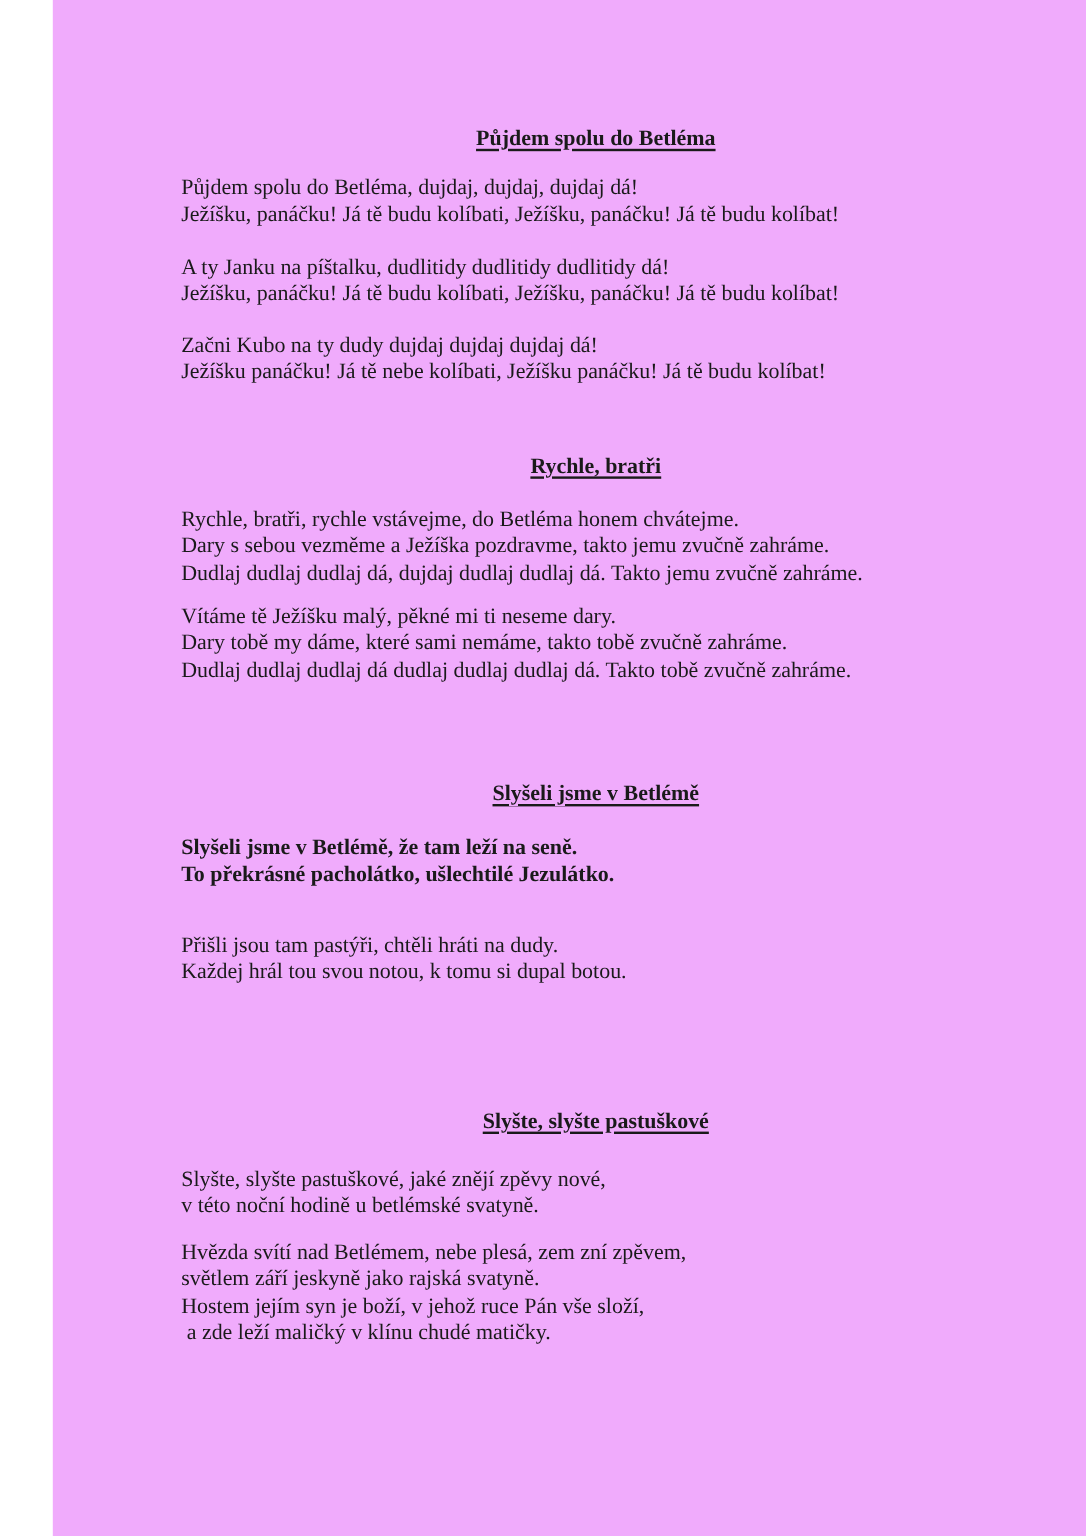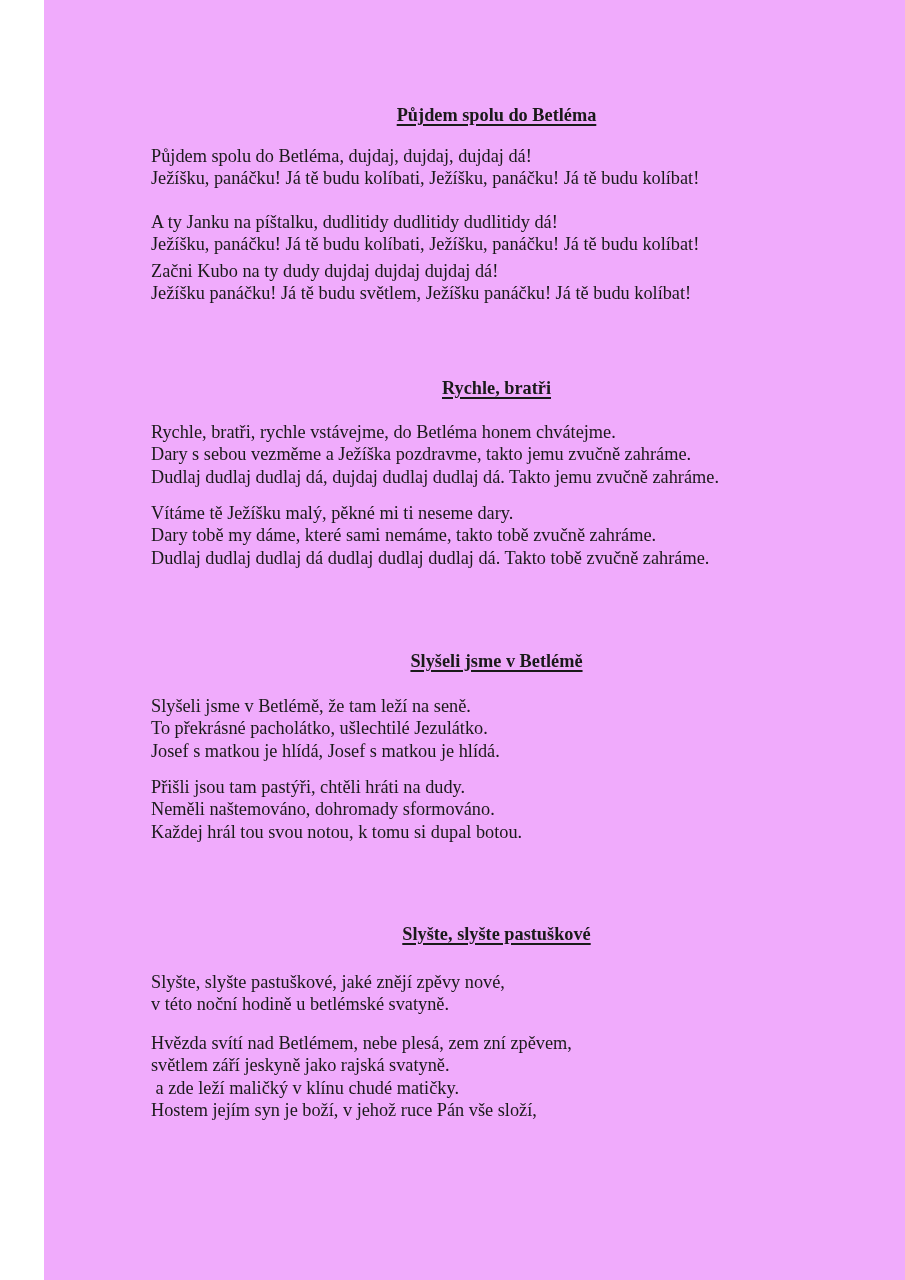--- a/index.html
+++ b/index.html
@@ -41,50 +41,48 @@
 <div class="page" id="page" style="color: rgb(26, 26, 26); background: #f0abfc; margin-left: 44px;">
     <div class="song-title" style="top: 104px;">Půjdem spolu do Betléma</div>
     <div class="stanza" style="top: 144.5px;">
       <div class="lyric-line">Půjdem spolu do Betléma, dujdaj, dujdaj, dujdaj dá!</div>
       <div class="lyric-line">Ježíšku, panáčku! Já tě budu kolíbati, Ježíšku, panáčku! Já tě budu kolíbat!</div>
     </div>
     <div class="stanza" style="top: 211px;">
       <div class="lyric-line">A ty Janku na píštalku, dudlitidy dudlitidy dudlitidy dá!</div>
       <div class="lyric-line">Ježíšku, panáčku! Já tě budu kolíbati, Ježíšku, panáčku! Já tě budu kolíbat!</div>
     </div>
-    <div class="stanza" style="top: 260px;">
+    <div class="stanza" style="top: 276px;">
       <div class="lyric-line">Začni Kubo na ty dudy dujdaj dujdaj dujdaj dá!</div>
-      <div class="lyric-line">Ježíšku panáčku! Já tě budu světlem, Ježíšku panáčku! Já tě budu kolíbat!</div>
+      <div class="lyric-line">Ježíšku panáčku! Já tě nebe kolíbati, Ježíšku panáčku! Já tě budu kolíbat!</div>
     </div>
     <div class="song-title" style="top: 377px;">Rychle, bratři</div>
     <div class="stanza" style="top: 421px;">
       <div class="lyric-line">Rychle, bratři, rychle vstávejme, do Betléma honem chvátejme.</div>
       <div class="lyric-line">Dary s sebou vezměme a Ježíška pozdravme, takto jemu zvučně zahráme.</div>
       <div class="lyric-line">Dudlaj dudlaj dudlaj dá, dujdaj dudlaj dudlaj dá. Takto jemu zvučně zahráme.</div>
     </div>
     <div class="stanza" style="top: 502px;">
       <div class="lyric-line">Vítáme tě Ježíšku malý, pěkné mi ti neseme dary.</div>
       <div class="lyric-line">Dary tobě my dáme, které sami nemáme, takto tobě zvučně zahráme.</div>
       <div class="lyric-line">Dudlaj dudlaj dudlaj dá dudlaj dudlaj dudlaj dá. Takto tobě zvučně zahráme.</div>
     </div>
     <div class="song-title" style="top: 649.5px;">Slyšeli jsme v Betlémě</div>
-    <div class="stanza" style="top: 695px;">
+    <div class="stanza" style="top: 695px; font-weight: bold;">
       <div class="lyric-line">Slyšeli jsme v Betlémě, že tam leží na seně.</div>
       <div class="lyric-line">To překrásné pacholátko, ušlechtilé Jezulátko.</div>
-      <div class="lyric-line">Josef s matkou je hlídá, Josef s matkou je hlídá.</div>
     </div>
     <div class="stanza" style="top: 776px;">
       <div class="lyric-line">Přišli jsou tam pastýři, chtěli hráti na dudy.</div>
-      <div class="lyric-line">Neměli naštemováno, dohromady sformováno.</div>
       <div class="lyric-line">Každej hrál tou svou notou, k tomu si dupal botou.</div>
     </div>
     <div class="song-title" style="top: 923px;">Slyšte, slyšte pastuškové</div>
     <div class="stanza" style="top: 971px;">
       <div class="lyric-line">Slyšte, slyšte pastuškové, jaké znějí zpěvy nové,</div>
       <div class="lyric-line">v této noční hodině u betlémské svatyně.</div>
     </div>
     <div class="stanza" style="top: 1032px;">
       <div class="lyric-line">Hvězda svítí nad Betlémem, nebe plesá, zem zní zpěvem,</div>
       <div class="lyric-line">světlem září jeskyně jako rajská svatyně.</div>
+      <div class="lyric-line">Hostem jejím syn je boží, v jehož ruce Pán vše složí,</div>
       <div class="lyric-line"> a zde leží maličký v klínu chudé matičky.</div>
-      <div class="lyric-line">Hostem jejím syn je boží, v jehož ruce Pán vše složí,</div>
     </div>
   </div>
 
 </body></html>

